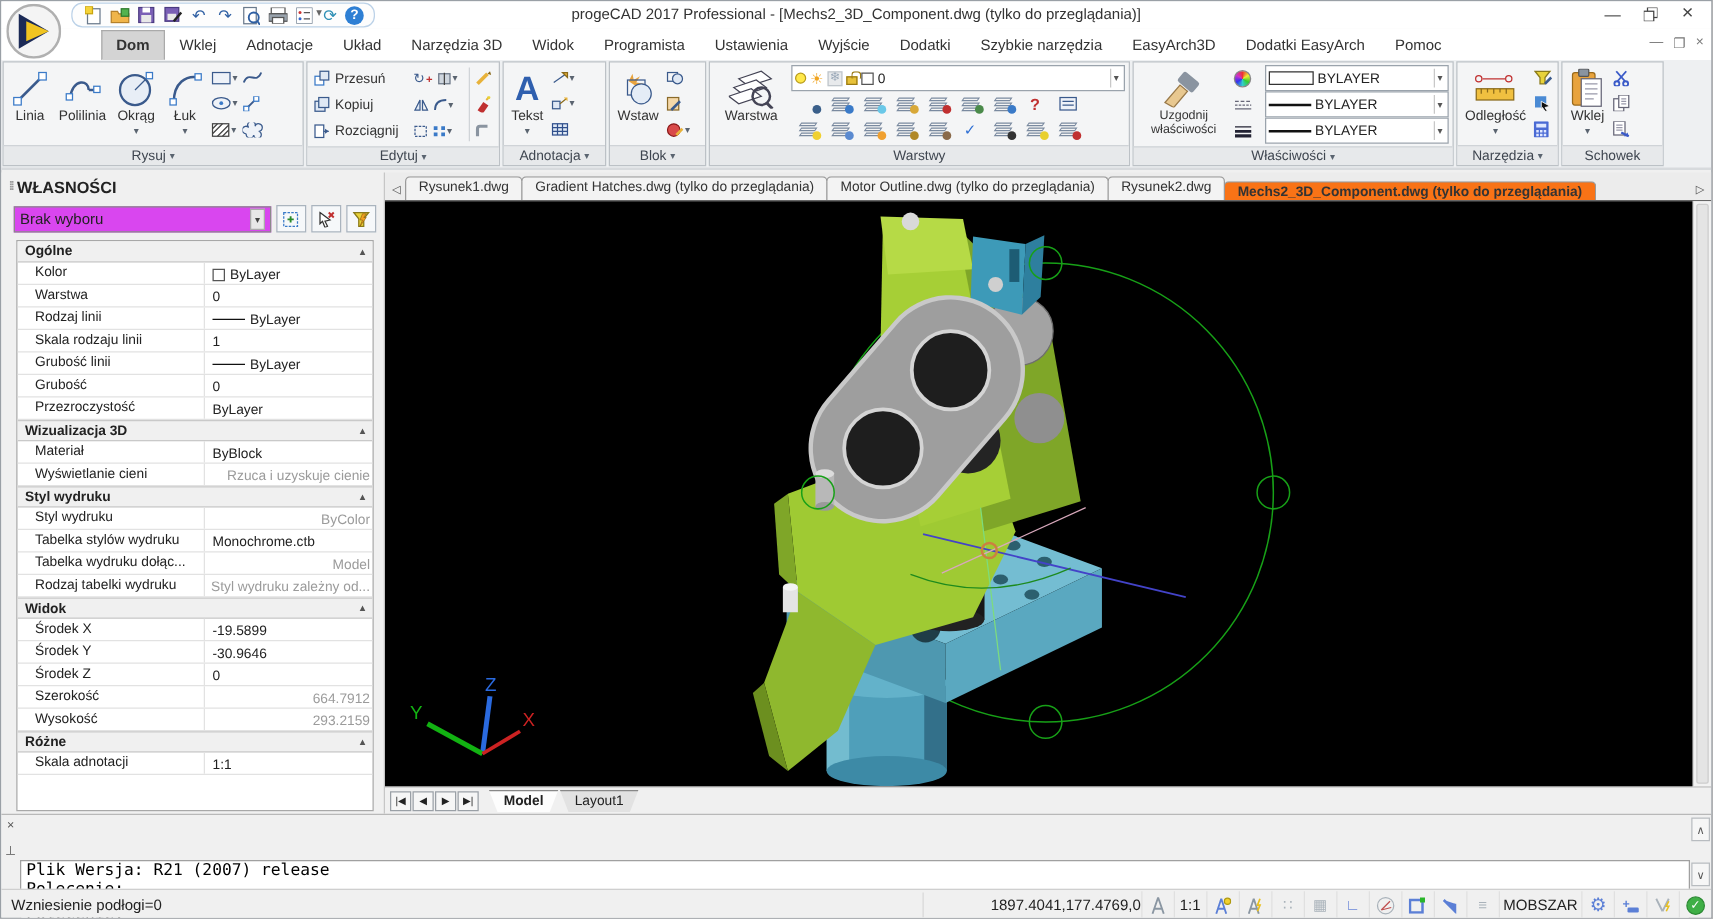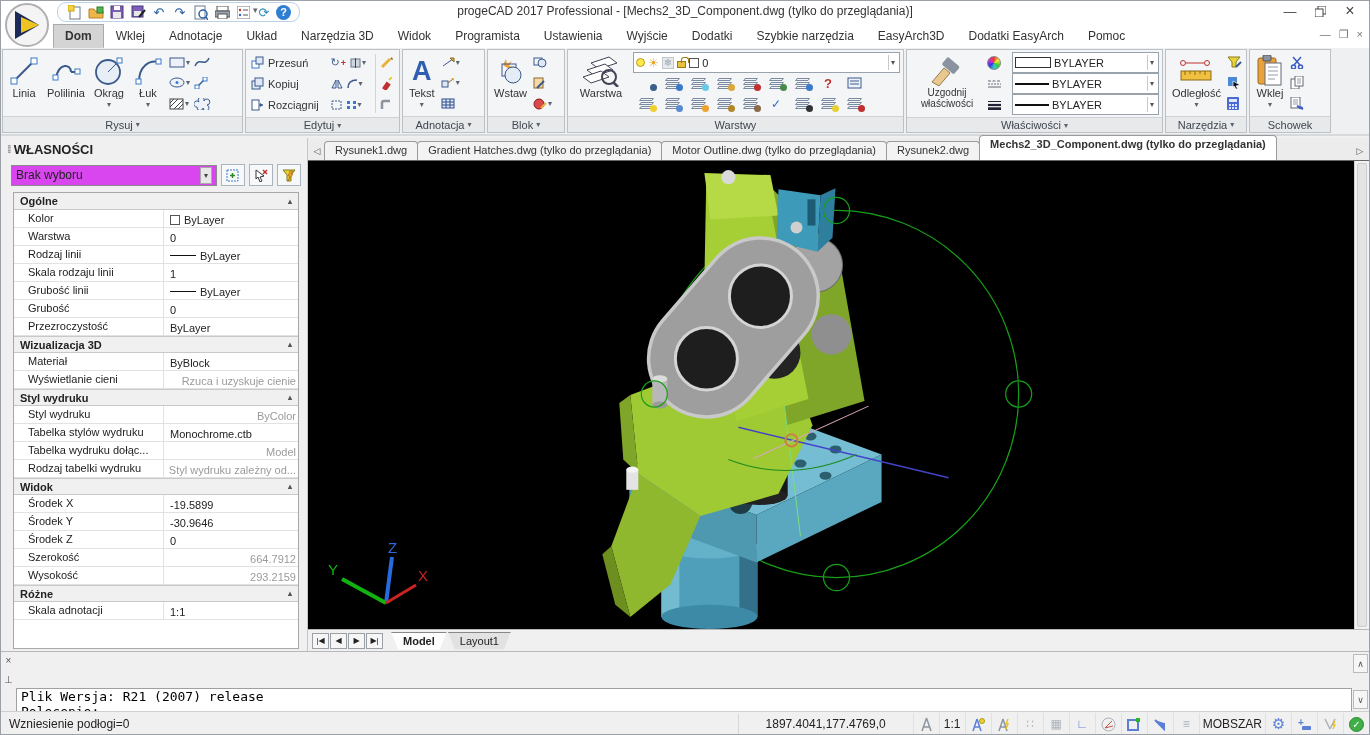--- a/index.html
+++ b/index.html
@@ -18,21 +18,21 @@
   .qat-chev { position:absolute; left:252px; top:4px; font-size:9px; color:#666; }
   .wtitle { position:absolute; left:0; right:0; top:3px; text-align:center; font-size:12px; color:#333; }
   .wbtns { position:absolute; right:4px; top:0; display:flex; }
   .wbtns span { width:30px; height:20px; display:flex; align-items:center; justify-content:center;
                 color:#444; font-size:13px; }
 
   
   .menubar { position:absolute; left:0; top:22px; width:100%; height:25px; background:#ffffff;
              display:flex; align-items:flex-end; padding-left:52px; }
   .mtab { padding:4px 11px 4px; font-size:12px; color:#333; border:1px solid transparent; white-space:nowrap; }
-  .mtab.active { background:#d4d4d4; border-color:#aaa; border-bottom-color:#d4d4d4; font-weight:bold; }
+  .mtab.active { background:#d4d4d4; border-color:#aaa; border-bottom-color:#d4d4d4; font-weight:bold;margin-left:28px; }
   .mdi { position:absolute; right:6px; top:5px; display:flex; gap:8px; color:#777; font-size:11px; }
 
   
   .ribbon { position:absolute; left:0; top:47px; width:100%; height:88px; background:#eef0f2;
             display:flex; align-items:stretch; padding:1px 1px; gap:2px; border-bottom:2px solid #d7dadd; }
   .rg { background:#f4f5f6; border:1px solid #bcc1c6; display:flex; flex-direction:column; flex:0 0 auto; }
   .rg-body { flex:1; display:flex; align-items:stretch; padding:2px 3px; gap:2px; }
   .rg-label { height:16px; background:#e7e9eb; border-top:1px solid #cfd3d7; text-align:center;
               font-size:11px; color:#3f4650; display:flex; align-items:center; justify-content:center; gap:3px; }
   .rg-label .dd { font-size:8px; color:#5a6470; }
@@ -89,21 +89,21 @@
   .pv .ln { width:26px; border-top:1.5px solid #111; }
 
   
   .docarea { flex:1; display:flex; flex-direction:column; background:#f0f0f0; }
   .doctabs { height:23px; display:flex; align-items:flex-end; background:#ececec; border-bottom:1px solid #666;
              padding:0 2px; gap:0; }
   .darrow { width:14px; height:18px; display:flex; align-items:center; justify-content:center; font-size:9px; color:#555; }
   .dtab { height:19px; padding:2px 10px 0; font-size:11px; color:#333; background:#f3f3f3;
           border:1px solid #9a9a9a; border-bottom:none; border-radius:4px 4px 0 0; margin-right:-1px;
           white-space:nowrap; }
-  .dtab.active { background:#ffffff; font-weight:bold; height:25px; position:relative; z-index:2; }
+  .dtab.active { background:#f97316; font-weight:bold; height:15px; position:relative; z-index:2; }
   .dspace { flex:1; }
   .vpwrap { flex:1; position:relative; display:flex; }
   .viewport { flex:1; position:relative; background:#000; overflow:hidden; }
   .scene { position:absolute; inset:0; width:100%; height:100%; }
   .orbit { fill:none; stroke:#17a017; stroke-width:1.2; }
   .ucs { position:absolute; left:18px; bottom:8px; }
   .vscroll { width:15px; background:#f2f2f2; border-left:1px solid #d0d0d0; display:flex; flex-direction:column; }
   .vthumb { margin:2px 2px; flex:1; background:#e4e4e4; border:1px solid #cdcdcd; border-radius:2px; }
   .modeltabs { height:22px; background:#f0f0f0; border-top:1px solid #b8b8b8; display:flex; align-items:center;
                padding-left:4px; gap:1px; }
@@ -124,21 +124,21 @@
   .cmd-in { height:19px; margin-top:2px; background:#fff; border:1px solid #a0a0a0;
             font-family:"DejaVu Sans Mono", monospace; font-size:13px; padding:1px 4px; color:#000; }
   .cmd-scroll { width:17px; display:flex; flex-direction:column; justify-content:space-between; padding:2px 1px; }
   .cmd-scroll span { height:19px; border:1px solid #b8bcc0; background:#f6f6f6; color:#555; font-size:9px;
                      display:flex; align-items:center; justify-content:center; }
 
   
   .status { position:absolute; left:0; top:710px; width:100%; height:25px; background:#f0f0f0;
             border-top:1px solid #cfcfcf; display:flex; align-items:center; font-size:12px; }
   .st-elev { padding-left:8px; flex:1; color:#222; }
-  .st-coord { width:175px; text-align:center; color:#222; border-left:1px solid #d8d8d8; padding:3px 0; }
+  .st-coord { width:175px; text-align:right; color:#222; border-left:1px solid #d8d8d8; padding:3px 0; }
   .st-cell { height:23px; min-width:26px; display:flex; align-items:center; justify-content:center;
              border-left:1px solid #e0e0e0; padding:0 3px; color:#6b87d8; }
   .st-cell.gray { color:#a9b2ba; }
   .st-cell.txt { color:#222; }
   .chk { width:15px; height:15px; border-radius:50%; background:#3faf46; color:#fff; font-size:10px;
          display:flex; align-items:center; justify-content:center; border:1px solid #2c8a34; }
   .gear { color:#5b7fd6; font-size:15px; }
 
   svg { display:block; }
 </style>

